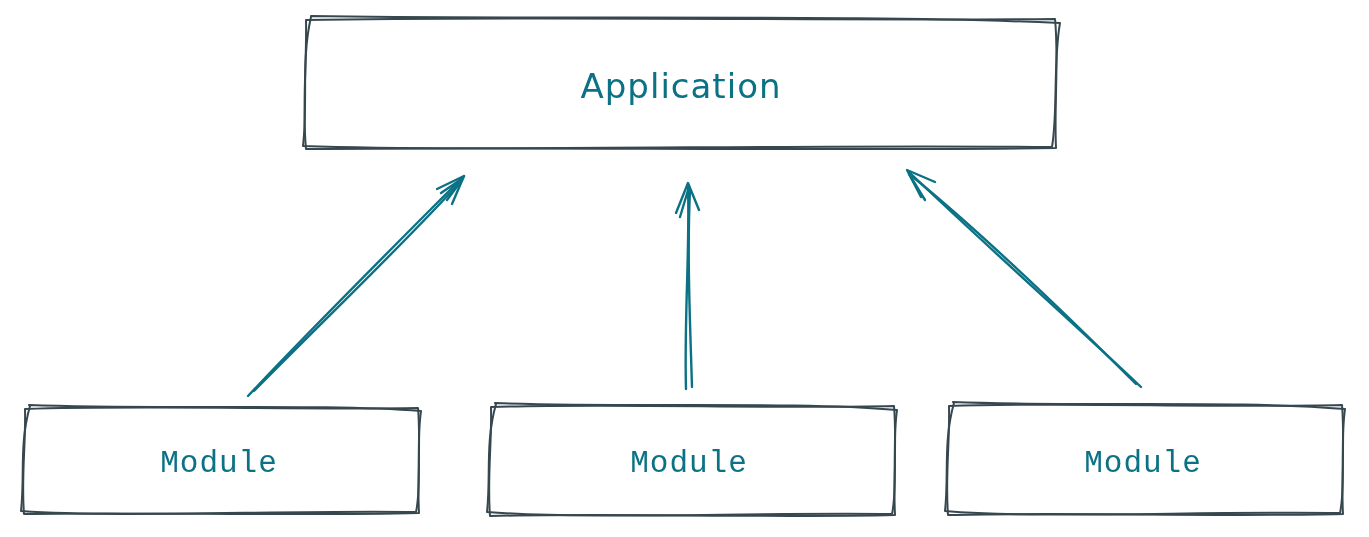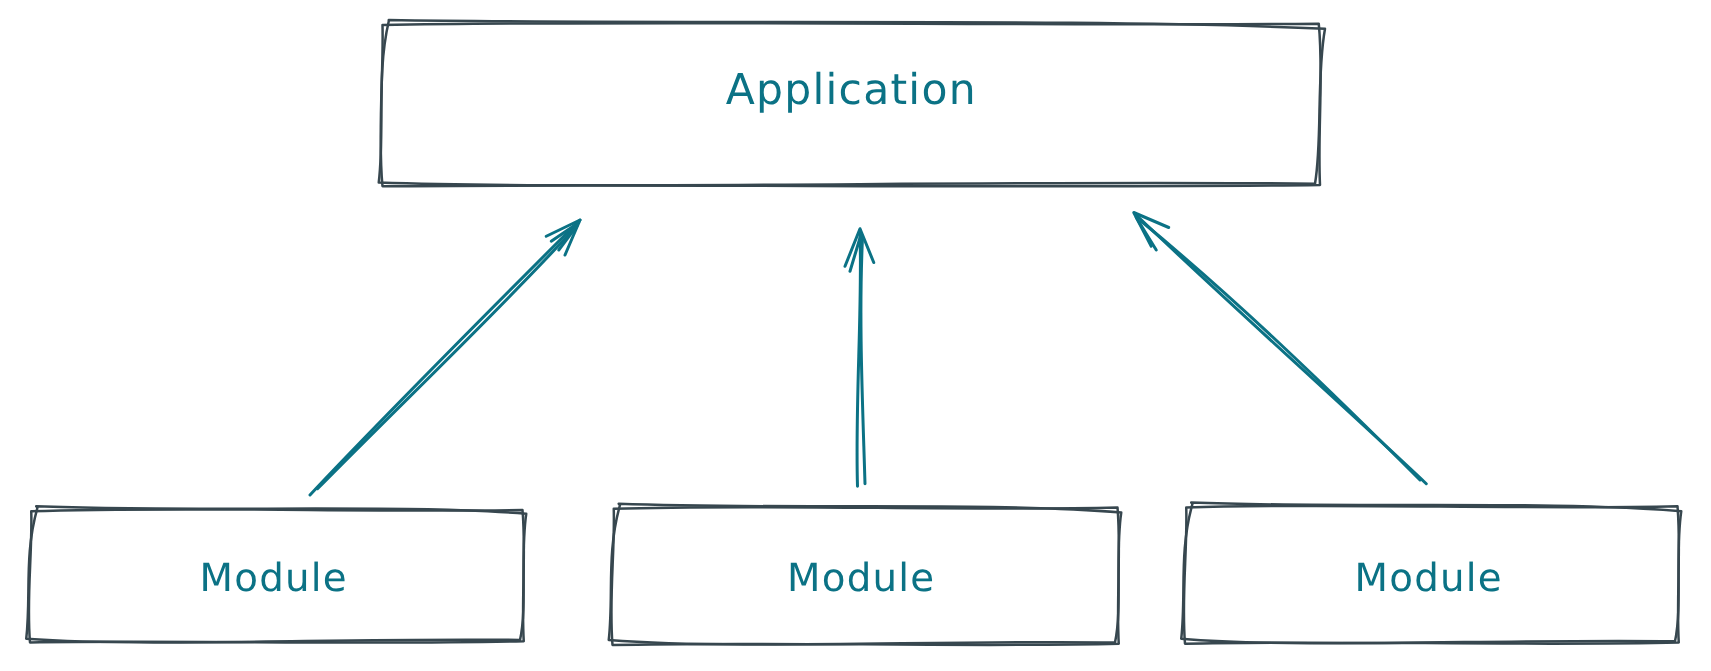--- a/index.html
+++ b/index.html
@@ -38,25 +38,26 @@
   .label {
     position: absolute;
     transform: translate(-50%, -50%);
     color: #0b7285;
     white-space: nowrap;
     letter-spacing: 1px;
     font-weight: normal;
   }
   .label-app {
     left: 681px;
-    top: 72px;
+    top: 86px;
     font-size: 34px;
   }
   .label-module {
     font-size: 31px;
+    font-family: Liberation Mono, monospace;
   }
   .label-m1 { left: 219px;  top: 463px; }
   .label-m2 { left: 689px;  top: 463px; }
   .label-m3 { left: 1143px; top: 463px; }
 </style>
 </head>
 <body>
 
 <div class="stage">
 

